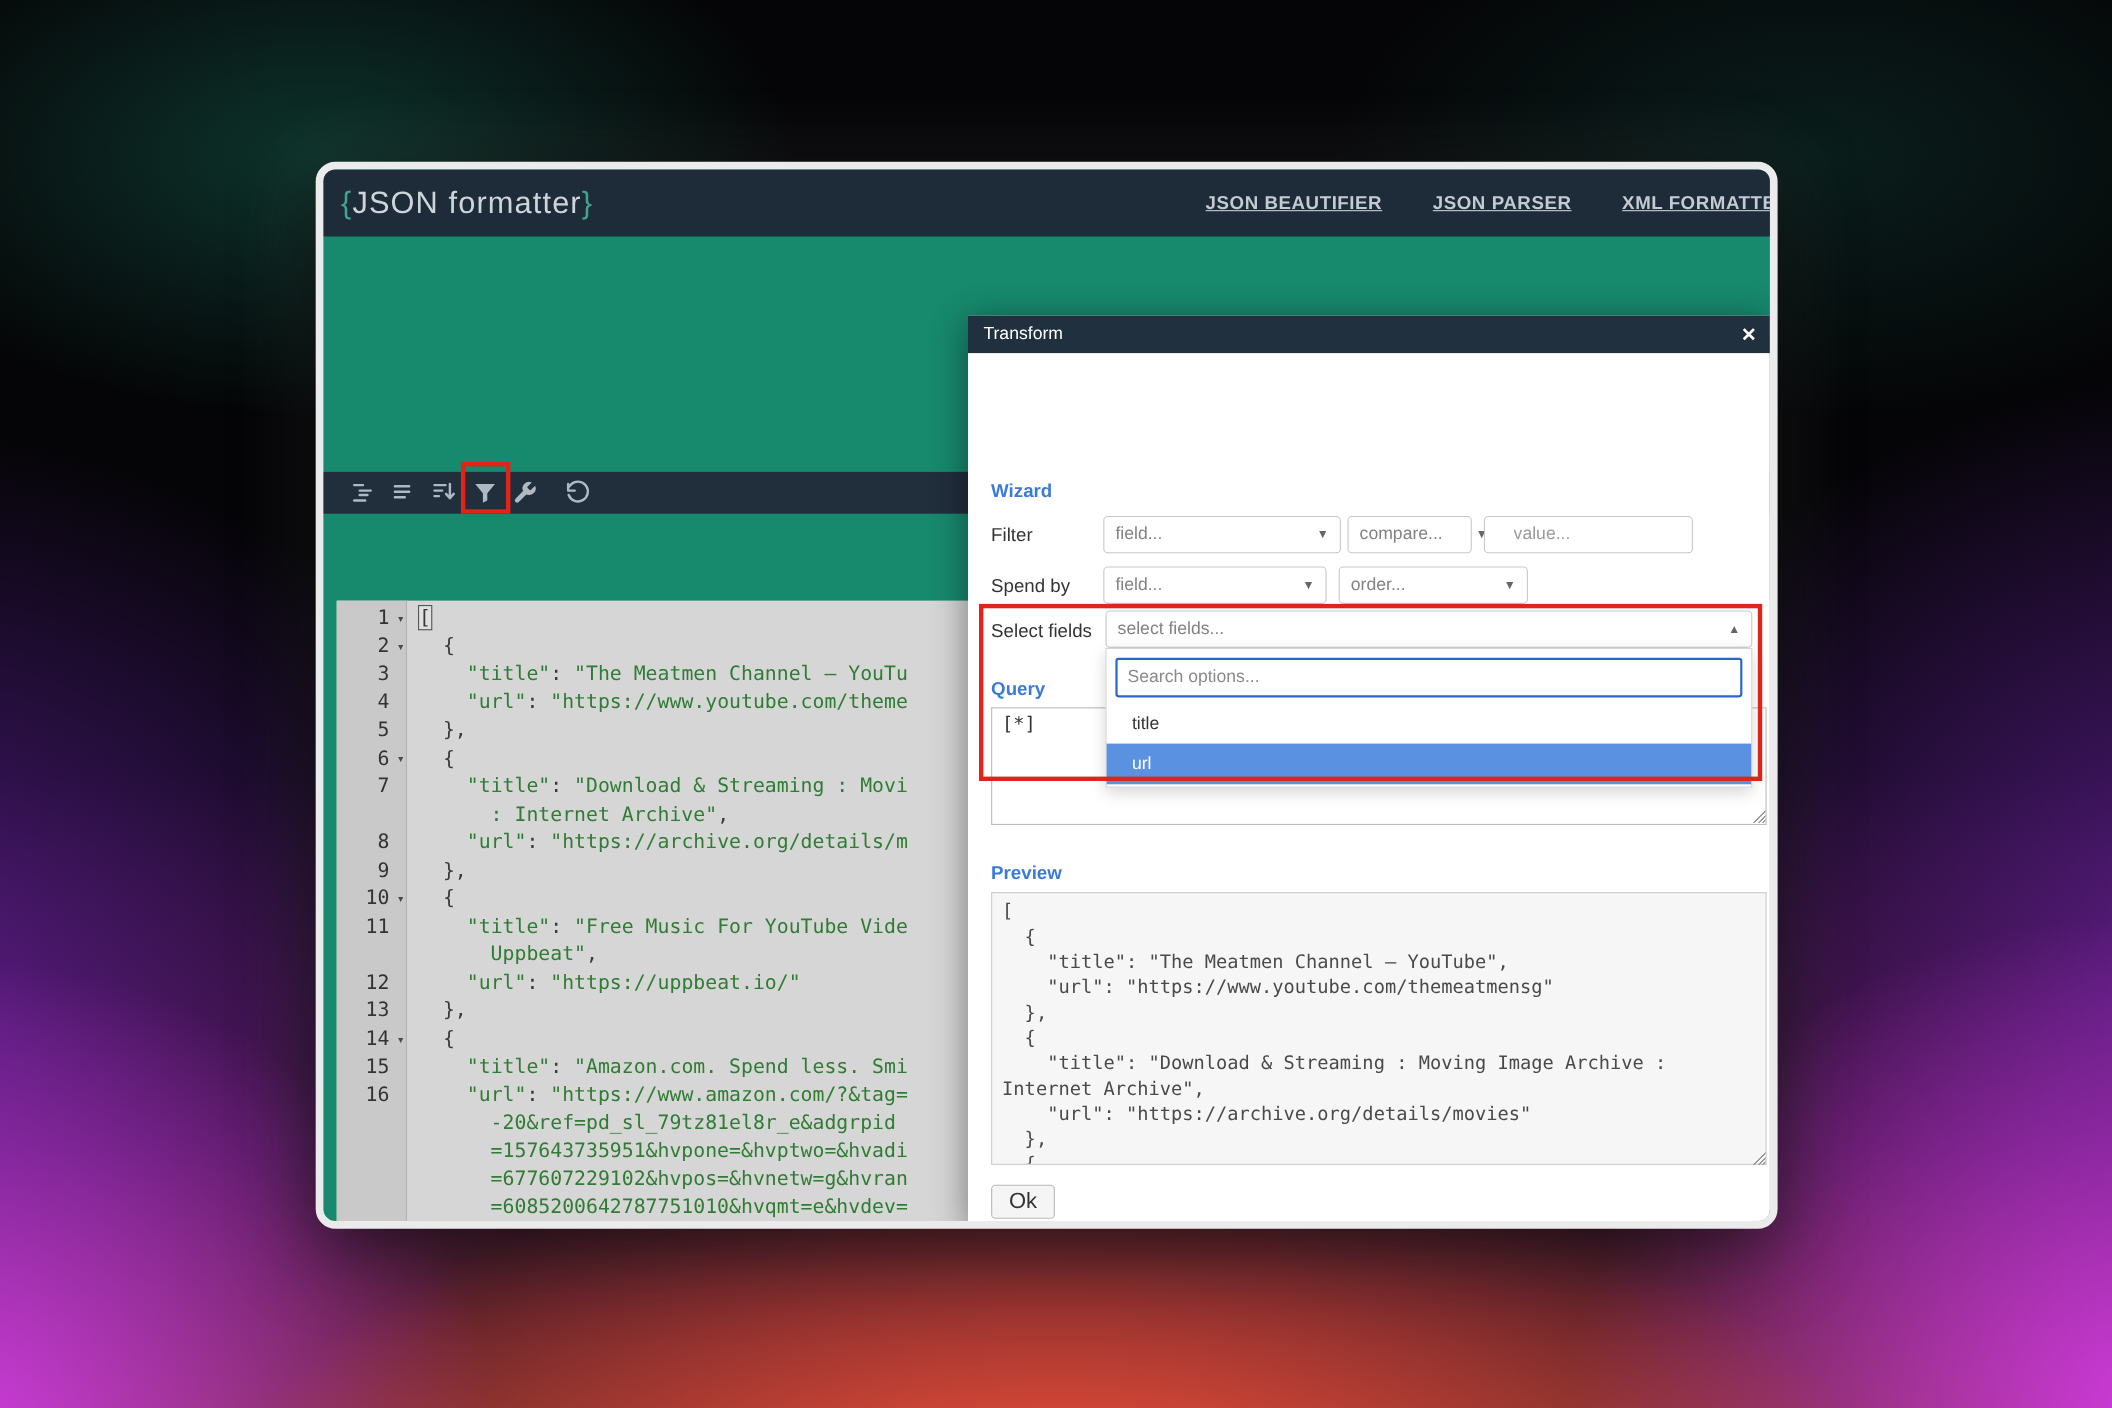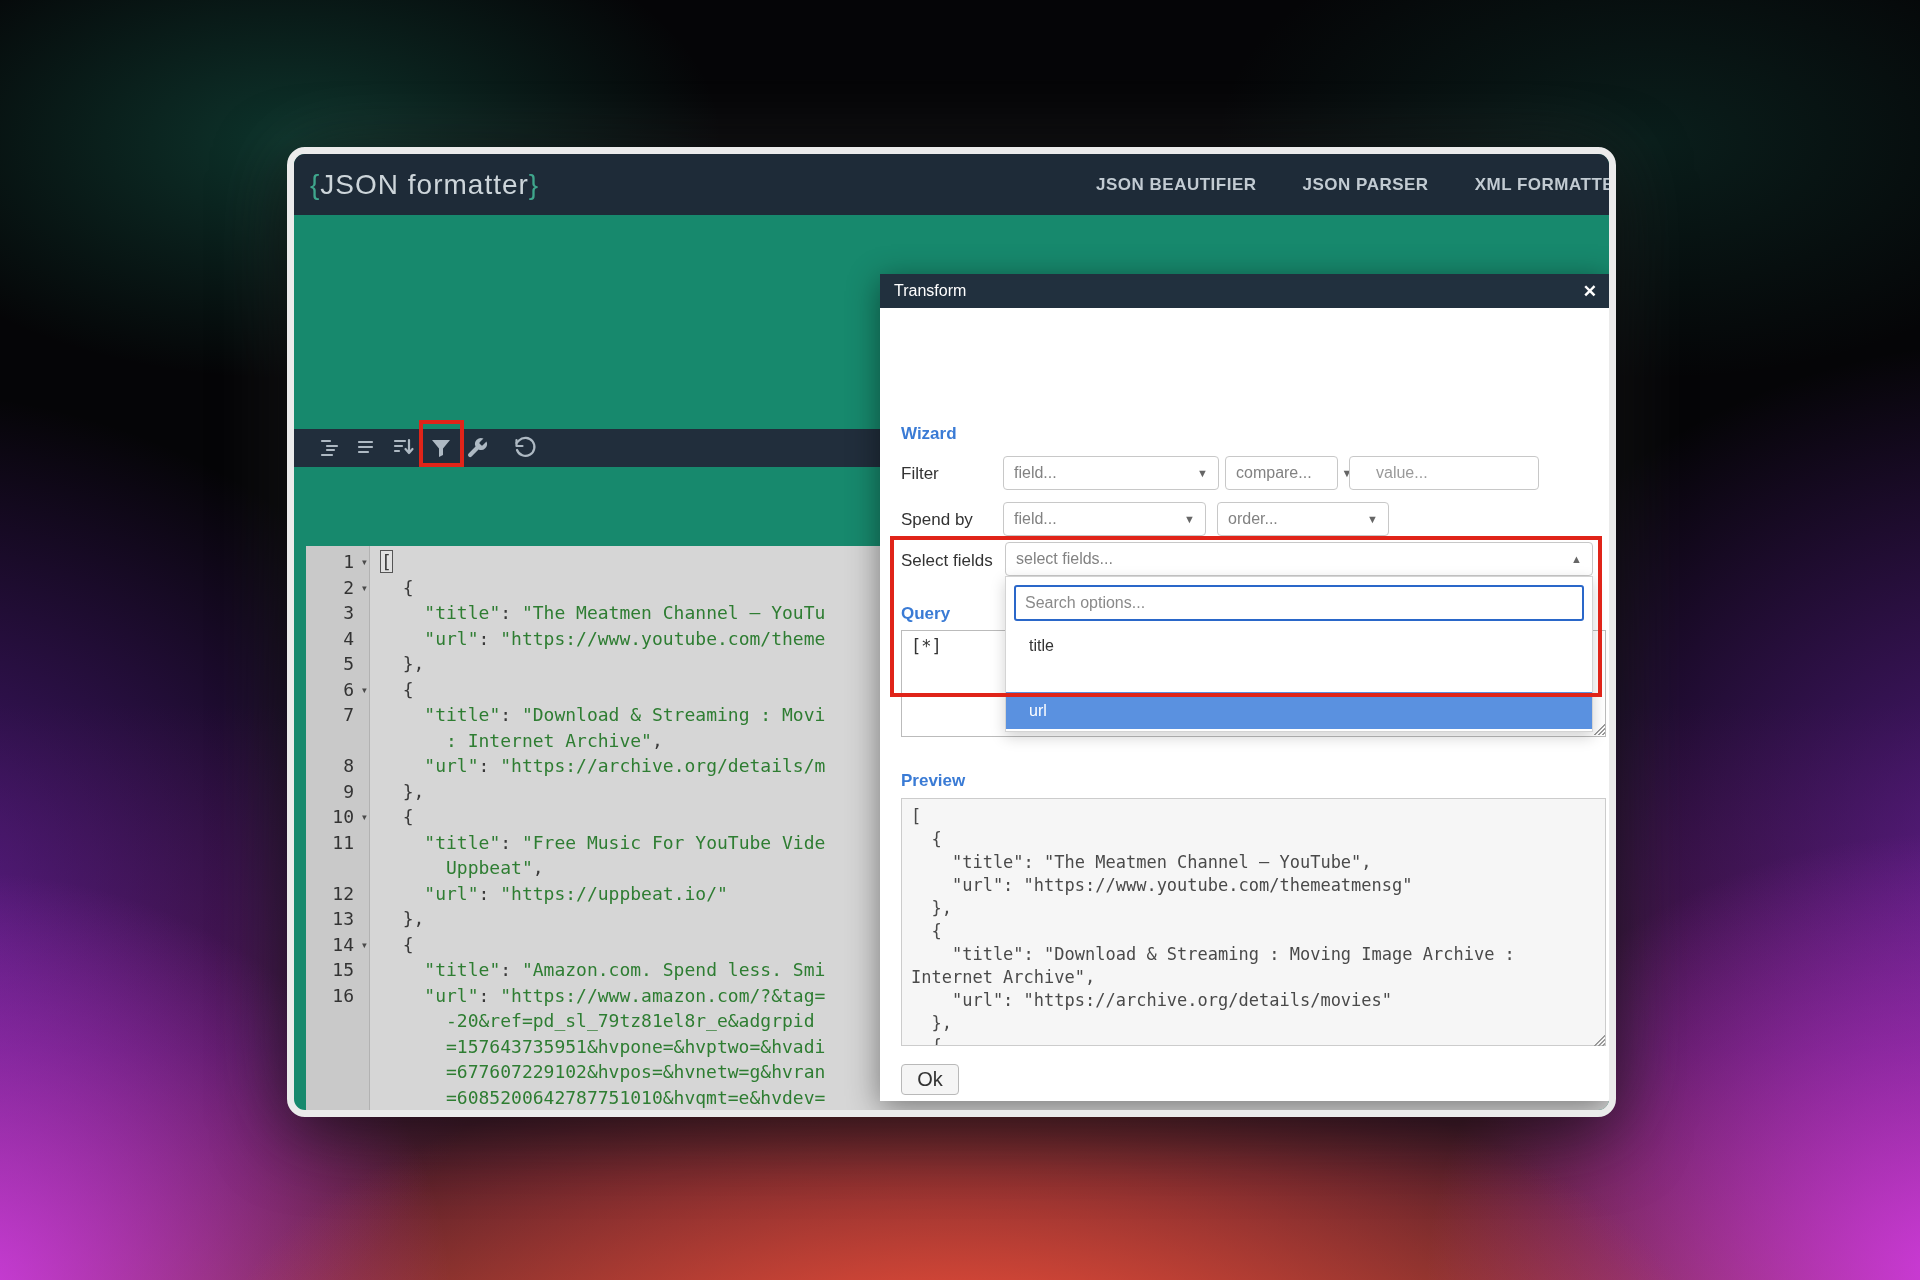--- a/index.html
+++ b/index.html
@@ -27,21 +27,21 @@
     box-shadow:0 18px 70px rgba(0,0,0,0.65), 0 0 90px rgba(255,255,255,0.10);
   }
   .win-content{ position:absolute; inset:0; }
 
   
   .app-header{ position:absolute; left:0; top:0; right:0; height:61px; background:var(--header-navy,#1e2b38); }
   .logo{ position:absolute; left:16px; top:0; height:61px; display:flex; align-items:center;
          font-size:28px; font-weight:200; letter-spacing:1px; color:#cdd5da; cursor:pointer; }
   .logo .brace{ color:#3fa68c; font-weight:300; }
   .app-nav{ position:absolute; left:802px; top:0; height:61px; display:flex; gap:46px; align-items:center; white-space:nowrap; }
-  .nav-item{ font-size:17px; font-weight:bold; letter-spacing:0.5px; color:#c2cbd2; cursor:pointer; }
+  .nav-item{ font-size:17px; font-weight:bold; letter-spacing:0.5px; color:#c2cbd2; cursor:pointer;text-decoration:underline; }
 
   
   .toolbar{ position:absolute; left:0; right:0; top:275px; height:38px; background:var(--toolbar-navy,#212e3c); }
   .tb-icon{ position:absolute; top:7px; width:24px; height:24px; cursor:pointer; }
   .tb-icon svg{ width:24px; height:24px; stroke:#aeb9c3; stroke-width:2.2; fill:none; stroke-linecap:round; stroke-linejoin:round; }
   .tb-icon.filled svg{ fill:#aeb9c3; stroke:none; }
 
   .red-box{ position:absolute; border:4px solid var(--annotation-red,#e02419); z-index:30; pointer-events:none; }
   .red-box.filter{ left:125px; top:266px; width:45px; height:47px; }
 
@@ -53,21 +53,21 @@
   .ed-row{ display:flex; height:25.5px; }
   .ed-ln{ position:relative; width:64px; flex:0 0 64px; color:#333; }
   .ed-num{ display:block; text-align:right; padding-right:16px; }
   .ed-caret{ position:absolute; right:2px; top:1px; font-size:12px; color:#4a4a4a; cursor:pointer; }
   .ed-code{ white-space:pre; padding-left:11px; color:#3a3a3a; }
   .seg-d{ color:#3a3a3a; }
   .seg-g{ color:var(--code-green,#2e7d32); }
   .ed-box{ outline:1.5px solid #555; background:rgba(255,255,255,0.28); }
 
   
-  .dialog{ position:absolute; left:586px; top:120px; width:729px; height:827px; background:#ffffff;
+  .dialog{ position:absolute; left:586px; top:133px; width:729px; height:827px; background:#ffffff;
            box-shadow:0 6px 30px rgba(0,0,0,0.45); z-index:5; }
   .dlg-header{ position:absolute; left:0; top:0; right:0; height:34px; background:#21303e; }
   .dlg-title{ position:absolute; left:14px; top:0; height:34px; display:flex; align-items:center;
               color:#ffffff; font-size:16px; }
   .dlg-close{ position:absolute; right:12px; top:0; height:34px; display:flex; align-items:center;
               color:#ffffff; font-size:17px; font-weight:bold; cursor:pointer; }
 
   .intro{ position:absolute; left:21px; top:46px; width:700px; font-size:23px; line-height:30px; color:#3c3c3c; }
   .lnk{ color:var(--link-blue,#4a90d9); cursor:pointer; }
 
@@ -102,21 +102,21 @@
   .grip-query{ left:712px; top:448px; }
   .grip-preview{ left:712px; top:759px; }
 
   
   .dd-panel{ position:absolute; left:125px; top:302px; width:588px; background:#fff; z-index:10;
              border:1px solid #d4d4d4; box-shadow:0 5px 14px rgba(0,0,0,0.18); padding-bottom:2px; }
   .dd-search{ margin:8px; width:570px; height:36px; border:2px solid #2a67c9; border-radius:3px;
               font-size:16px; padding:0 9px; outline:none; font-family:"Liberation Sans",sans-serif; color:#6d28d9; }
   .dd-search::placeholder{ color:#8a8a8a; }
   .dd-option{ height:34px; display:flex; align-items:center; padding-left:23px; font-size:16px; color:#333; cursor:pointer; }
-  .dd-option.selected{ background:var(--option-highlight,#5a91e0); color:#ffffff; height:37px;margin-top:29px; }
+  .dd-option.selected{ background:var(--option-highlight,#5a91e0); color:#ffffff; height:37px; }
 
   
   .preview-box{ position:absolute; left:21px; top:524px; width:705px; height:248px; background:#f6f6f6;
                 border:1px solid #ccc; overflow:hidden; }
   .preview-box pre{ font-family:"DejaVu Sans Mono", monospace; font-size:17px; line-height:23px;
                     color:#4a4a4a; padding:6px 9px; white-space:pre; }
 
   .ok-btn{ position:absolute; left:21px; top:790px; width:58px; height:31px; background:#f5f5f5;
            border:1px solid #b9b9b9; border-radius:4px; font-size:20px; color:#333;
            font-family:"Liberation Sans",sans-serif; cursor:pointer; }

